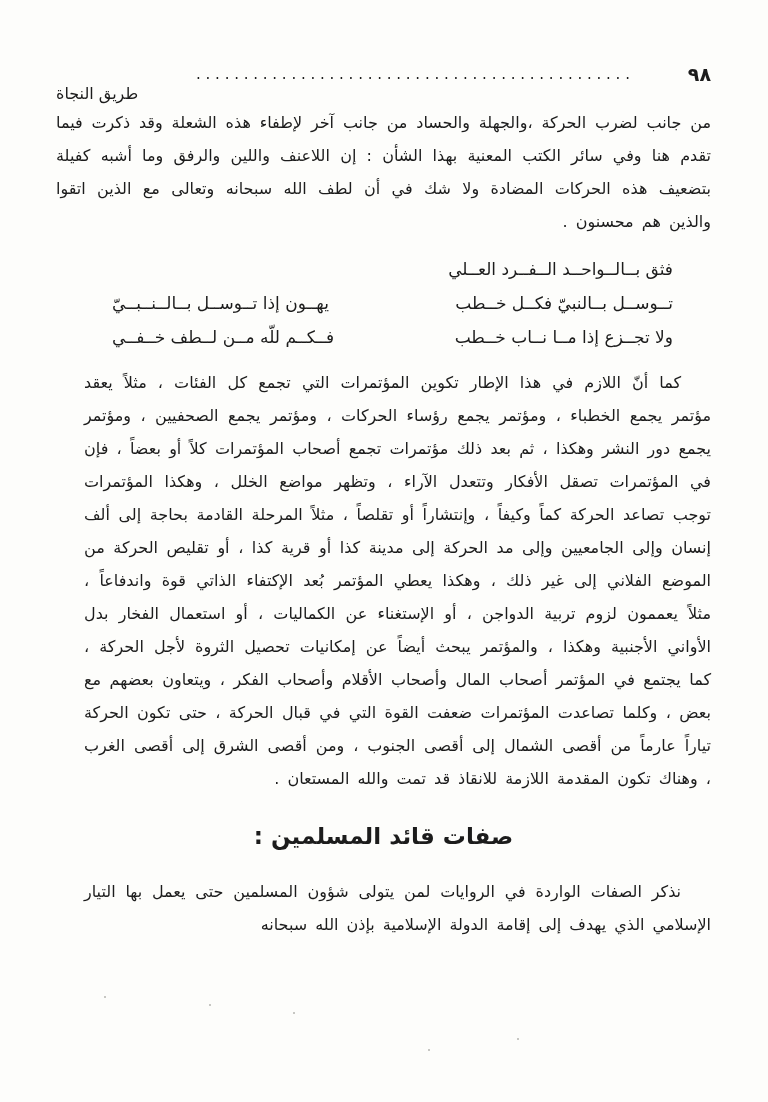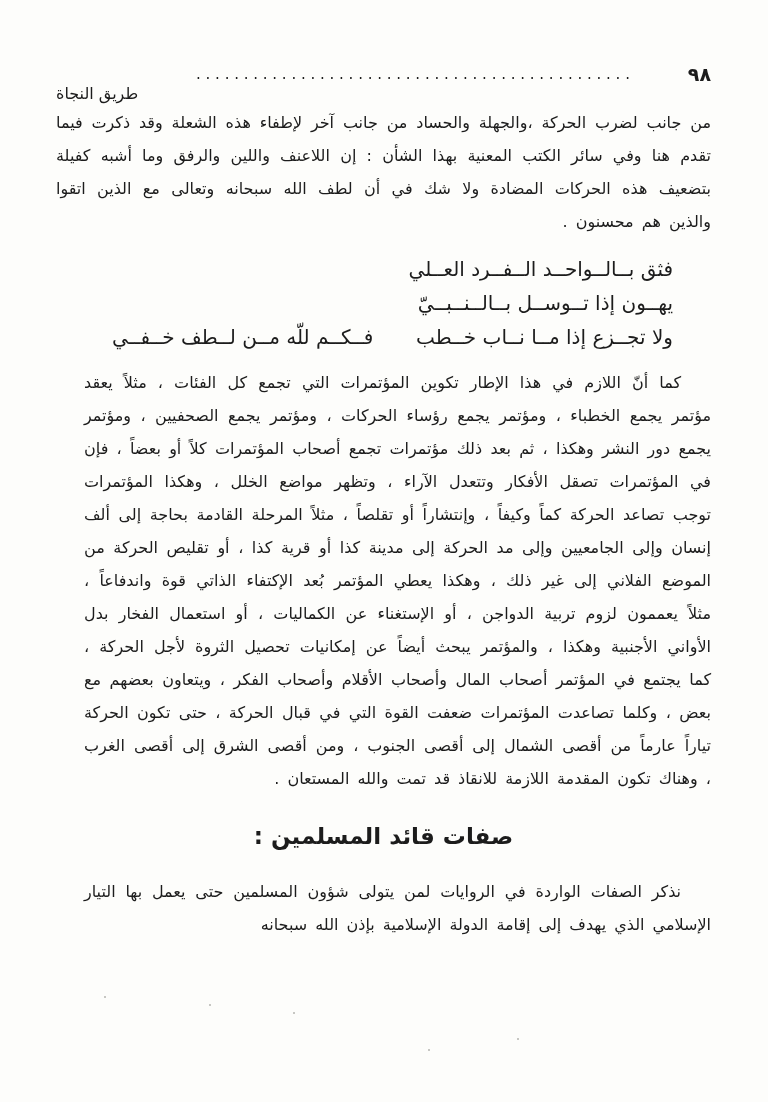--- a/index.html
+++ b/index.html
@@ -60,21 +60,21 @@
   .poem {
     margin: 14px 38px 12px 56px;
   }
   .poem-line {
     display: flex;
     justify-content: space-between;
     align-items: baseline;
     line-height: 34px;
   }
   .hemistich {
-    font-size: 20px;
+    font-size: 17px;
     white-space: nowrap;
   }
   
   .section-heading {
     font-size: 23px;
     font-weight: bold;
     margin: 26px 0 24px 0;
     line-height: 30px;
     text-align: center;
   }
@@ -102,20 +102,21 @@
     <span class="book-title">طريق النجاة</span>
   </div>
 
   <p class="para p1">من جانب لضرب الحركة ،والجهلة والحساد من جانب آخر لإطفاء هذه الشعلة وقد ذكرت فيما تقدم هنا وفي سائر الكتب المعنية بهذا الشأن : إن اللاعنف واللين والرفق وما أشبه كفيلة بتضعيف هذه الحركات المضادة ولا شك في أن لطف الله سبحانه وتعالى مع الذين اتقوا والذين هم محسنون .</p>
 
   <div class="poem">
     <div class="poem-line">
       <span class="hemistich">فثق بــالــواحــد الــفــرد العــلي</span>
     </div>
     <div class="poem-line">
+      <span class="hemistich">تــوســل بــالنبيّ فكــل خــطب</span>
       <span class="hemistich">يهــون إذا تــوســل بــالــنــبــيّ</span>
     </div>
     <div class="poem-line">
       <span class="hemistich">ولا تجــزع إذا مــا نــاب خــطب</span>
       <span class="hemistich">فــكــم للّه مــن لــطف خــفــي</span>
     </div>
   </div>
 
   <p class="para indent">كما أنّ اللازم في هذا الإطار تكوين المؤتمرات التي تجمع كل الفئات ، مثلاً يعقد مؤتمر يجمع الخطباء ، ومؤتمر يجمع رؤساء الحركات ، ومؤتمر يجمع الصحفيين ، ومؤتمر يجمع دور النشر وهكذا ، ثم بعد ذلك مؤتمرات تجمع أصحاب المؤتمرات كلاً أو بعضاً ، فإن في المؤتمرات تصقل الأفكار وتتعدل الآراء ، وتظهر مواضع الخلل ، وهكذا المؤتمرات توجب تصاعد الحركة كماً وكيفاً ، وإنتشاراً أو تقلصاً ، مثلاً المرحلة القادمة بحاجة إلى ألف إنسان وإلى الجامعيين وإلى مد الحركة إلى مدينة كذا أو قرية كذا ، أو تقليص الحركة من الموضع الفلاني إلى غير ذلك ، وهكذا يعطي المؤتمر بُعد الإكتفاء الذاتي قوة واندفاعاً ، مثلاً يعممون لزوم تربية الدواجن ، أو الإستغناء عن الكماليات ، أو استعمال الفخار بدل الأواني الأجنبية وهكذا ، والمؤتمر يبحث أيضاً عن إمكانيات تحصيل الثروة لأجل الحركة ، كما يجتمع في المؤتمر أصحاب المال وأصحاب الأقلام وأصحاب الفكر ، ويتعاون بعضهم مع بعض ، وكلما تصاعدت المؤتمرات ضعفت القوة التي في قبال الحركة ، حتى تكون الحركة تياراً عارماً من أقصى الشمال إلى أقصى الجنوب ، ومن أقصى الشرق إلى أقصى الغرب ، وهناك تكون المقدمة اللازمة للانقاذ قد تمت والله المستعان .</p>
 

